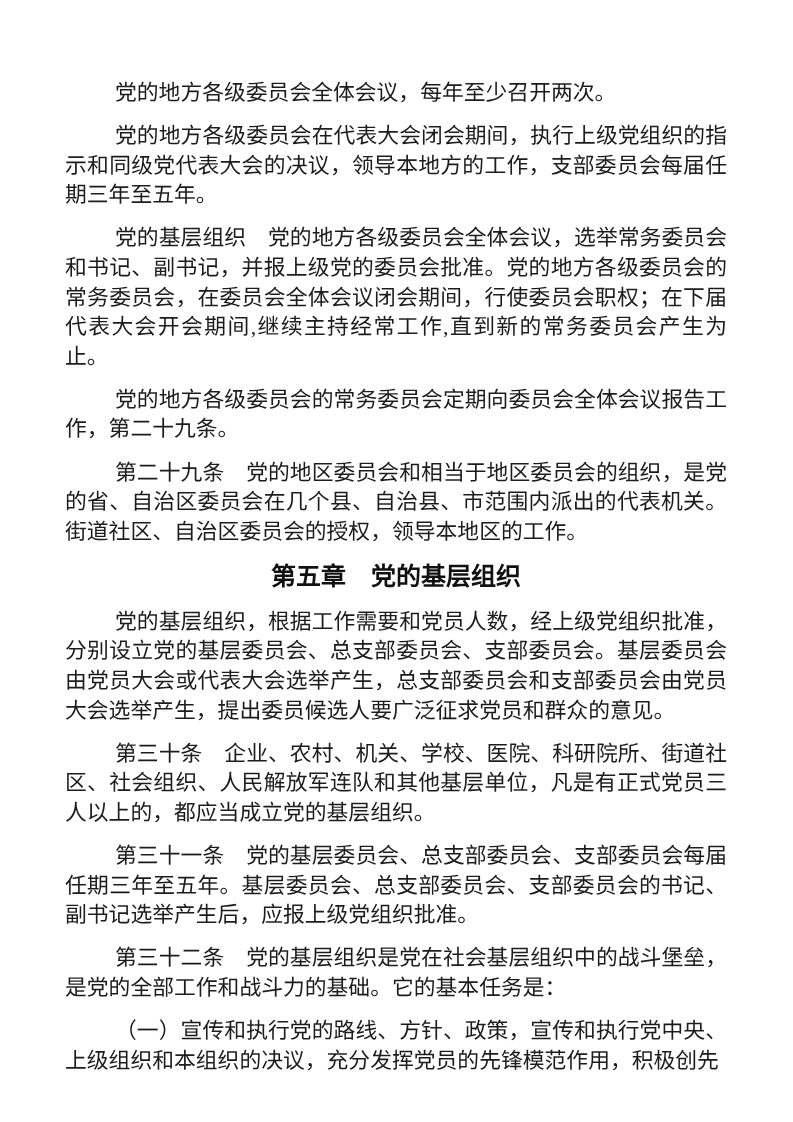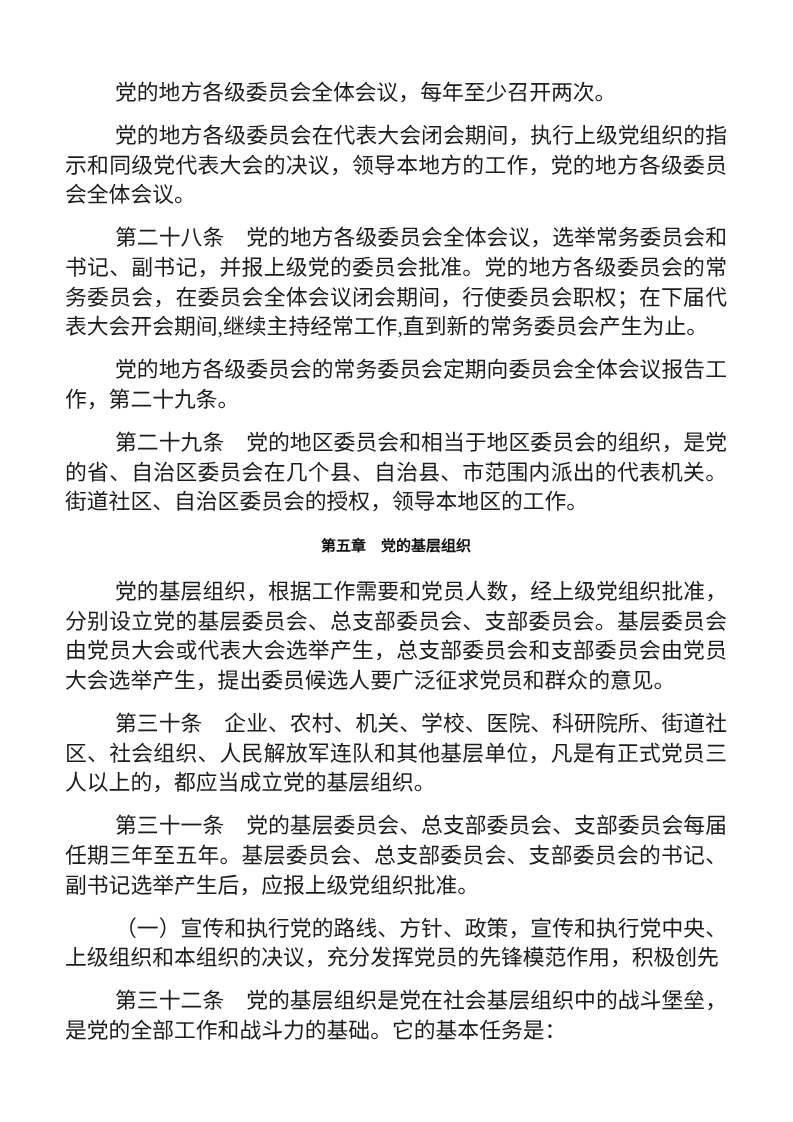--- a/index.html
+++ b/index.html
@@ -22,37 +22,37 @@
     margin: 0 0 13.5px 0;
     font-size: 21.8px;
     line-height: 29.6px;
     text-align: justify;
     text-justify: inter-ideograph;
     text-indent: 50px;
     word-break: normal;
   }
   .chapter-heading {
     margin: 2px 0 17px 0;
-    font-size: 15px;
+    font-size: 25px;
     line-height: 30px;
     font-weight: bold;
     text-align: center;
     text-indent: 0;
     font-family: "Liberation Sans", "DejaVu Sans", sans-serif;
     color: #111111;
   }
 </style>
 </head>
 <body>
 
 <div class="page">
   <p class="para">党的地方各级委员会全体会议，每年至少召开两次。</p>
-  <p class="para">党的地方各级委员会在代表大会闭会期间，执行上级党组织的指示和同级党代表大会的决议，领导本地方的工作，党的地方各级委员会全体会议。</p>
-  <p class="para">第二十八条　党的地方各级委员会全体会议，选举常务委员会和书记、副书记，并报上级党的委员会批准。党的地方各级委员会的常务委员会，在委员会全体会议闭会期间，行使委员会职权；在下届代表大会开会期间,继续主持经常工作,直到新的常务委员会产生为止。</p>
+  <p class="para">党的地方各级委员会在代表大会闭会期间，执行上级党组织的指示和同级党代表大会的决议，领导本地方的工作，支部委员会每届任期三年至五年。</p>
+  <p class="para">党的基层组织　党的地方各级委员会全体会议，选举常务委员会和书记、副书记，并报上级党的委员会批准。党的地方各级委员会的常务委员会，在委员会全体会议闭会期间，行使委员会职权；在下届代表大会开会期间,继续主持经常工作,直到新的常务委员会产生为止。</p>
   <p class="para">党的地方各级委员会的常务委员会定期向委员会全体会议报告工作，第二十九条。</p>
   <p class="para">第二十九条　党的地区委员会和相当于地区委员会的组织，是党的省、自治区委员会在几个县、自治县、市范围内派出的代表机关。街道社区、自治区委员会的授权，领导本地区的工作。</p>
   <h2 class="chapter-heading">第五章　党的基层组织</h2>
   <p class="para">党的基层组织，根据工作需要和党员人数，经上级党组织批准，分别设立党的基层委员会、总支部委员会、支部委员会。基层委员会由党员大会或代表大会选举产生，总支部委员会和支部委员会由党员大会选举产生，提出委员候选人要广泛征求党员和群众的意见。</p>
   <p class="para">第三十条　企业、农村、机关、学校、医院、科研院所、街道社区、社会组织、人民解放军连队和其他基层单位，凡是有正式党员三人以上的，都应当成立党的基层组织。</p>
   <p class="para">第三十一条　党的基层委员会、总支部委员会、支部委员会每届任期三年至五年。基层委员会、总支部委员会、支部委员会的书记、副书记选举产生后，应报上级党组织批准。</p>
+  <p class="para">第三十二条　党的基层组织是党在社会基层组织中的战斗堡垒，是党的全部工作和战斗力的基础。它的基本任务是：</p>
   <p class="para">（一）宣传和执行党的路线、方针、政策，宣传和执行党中央、上级组织和本组织的决议，充分发挥党员的先锋模范作用，积极创先</p>
-  <p class="para">第三十二条　党的基层组织是党在社会基层组织中的战斗堡垒，是党的全部工作和战斗力的基础。它的基本任务是：</p>
 </div>
 
 </body></html>

